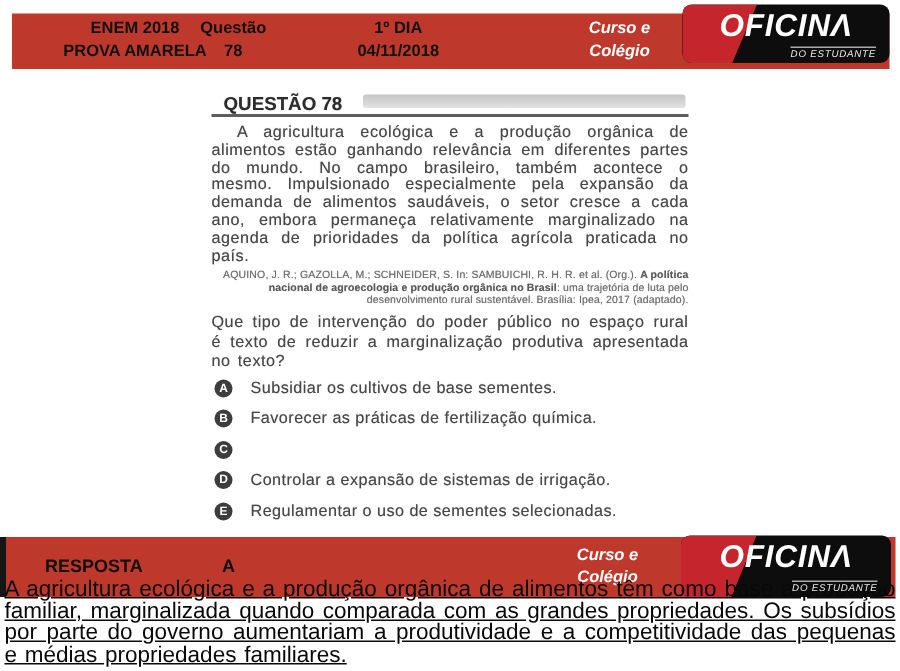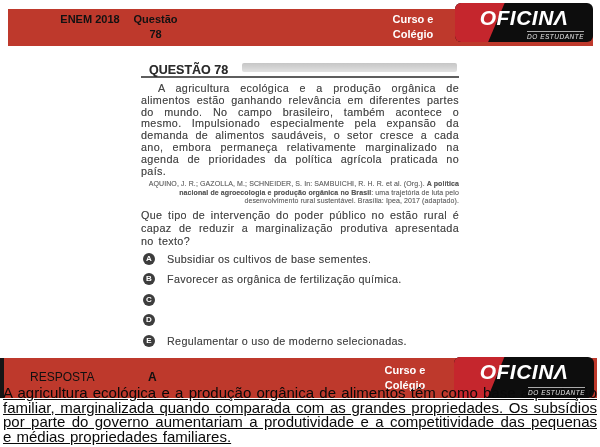--- a/index.html
+++ b/index.html
@@ -6,21 +6,21 @@
   html,body { width:600px; height:447px; background:#ffffff; font-family:"Liberation Sans", sans-serif; }
   .page { position:relative; width:600px; height:447px; background:#fff; overflow:hidden; }
 
   
   .red-bar { position:absolute; left:8px; top:9px; width:585px; height:37px; background:#be392c; }
   .hcol { position:absolute; top:0; height:100%; text-align:center; font-weight:bold; font-size:11px; color:#121212; line-height:15px; padding-top:3px; }
   .hcol div { white-space:nowrap; }
   .hcol.c1 { left:12px;  width:140px; }
   .hcol.c2 { left:115px; width:65px; }
   .hcol.c3 { left:200px; width:115px; }
-  .hcol.c4 { left:350px; width:110px; color:#ffffff; }
+  .hcol.c4 { left:350px; width:110px; color:#ffffff;font-style:italic; }
 
   
   .oficina-logo { position:absolute; background:#0d0d0d; border-radius:6px; overflow:hidden; }
   .oficina-logo.top    { right:7px; top:3px;  width:138px; height:39px; }
   .oficina-logo.bottom { right:3px; top:-1px; width:140px; height:41px; }
   .oficina-red { position:absolute; inset:0; background:#c5262d; clip-path:polygon(0 0, 36% 0, 24% 100%, 0 100%); }
   .oficina-text { position:relative; z-index:2; color:#ffffff; font-weight:bold; font-style:italic;
                   font-size:21px; letter-spacing:0.5px; text-align:center; padding-top:4px; line-height:22px; }
   .oficina-sub { position:absolute; z-index:2; right:9px; bottom:2px; color:#e8e8e8; font-size:6.5px;
                  font-style:italic; letter-spacing:0.5px; border-top:1px solid rgba(255,255,255,.65); padding-top:1px; }
@@ -42,81 +42,87 @@
   .options { list-style:none; margin-top:5px; }
   .opt { display:flex; align-items:center; margin-bottom:8.5px; }
   .badge { flex:0 0 12px; width:12px; height:12px; margin-left:2px; margin-right:12px; border-radius:50%;
            background:#3d3d3d; color:#fff; font-size:8px; font-weight:bold; line-height:12px;
            text-align:center; text-shadow:none; }
   .opt-text { font-size:10.8px; letter-spacing:.3px; }
 
   
   .answer-bar { position:absolute; left:0; top:358px; width:597px; height:40px; background:#be392c; }
   .black-strip { position:absolute; left:0; top:0; width:4px; height:100%; background:#151515; }
-  .resp-label { position:absolute; left:30px; top:12px; font-weight:normal; font-size:12px; color:#101010; }
+  .resp-label { position:absolute; left:30px; top:12px; font-weight:bold; font-size:12px; color:#101010; }
   .resp-value { position:absolute; left:148px; top:12px; font-weight:bold; font-size:12px; color:#101010; }
   .answer-bar .hcol.c4 { top:2px; }
 
   
   .explanation { position:absolute; left:3px; top:386px; width:594px; font-size:15px;
                  line-height:14.6px; text-align:justify; color:#090909; word-spacing:1px;text-decoration:underline; }
 </style>
 </head>
 <body>
 
 <div class="page">
 
   <header>
     <div class="red-bar">
       <div class="hcol c1">
         <div>ENEM 2018</div>
+        <div>PROVA AMARELA</div>
       </div>
       <div class="hcol c2">
         <div>Questão</div>
         <div>78</div>
+      </div>
+      <div class="hcol c3">
+        <div>1º DIA</div>
+        <div>04/11/2018</div>
       </div>
       <div class="hcol c4">
         <div>Curso e</div>
         <div>Colégio</div>
       </div>
     </div>
     <div class="oficina-logo top">
       <div class="oficina-red"></div>
       <div class="oficina-text">OFICINΛ</div>
       <div class="oficina-sub">DO ESTUDANTE</div>
     </div>
   </header>
 
   <section class="scan">
     <div class="scan-head">
       <span class="q-title">QUESTÃO 78</span>
       <span class="smudge"></span>
     </div>
     <p class="q-body">A agricultura ecológica e a produção orgânica de alimentos estão ganhando relevância em diferentes partes do mundo. No campo brasileiro, também acontece o mesmo. Impulsionado especialmente pela expansão da demanda de alimentos saudáveis, o setor cresce a cada ano, embora permaneça relativamente marginalizado na agenda de prioridades da política agrícola praticada no país.</p>
     <p class="q-cite"><span>AQUINO, J. R.; GAZOLLA, M.; SCHNEIDER, S. In: SAMBUICHI, R. H. R. et al. (Org.). </span><strong>A política nacional de agroecologia e produção orgânica no Brasil</strong><span>: uma trajetória de luta pelo desenvolvimento rural sustentável. Brasília: Ipea, 2017 (adaptado).</span></p>
-    <p class="q-prompt">Que tipo de intervenção do poder público no estão rural é capaz de reduzir a marginalização produtiva apresentada no texto?</p>
+    <p class="q-prompt">Que tipo de intervenção do poder público no espaço rural é texto de reduzir a marginalização produtiva apresentada no texto?</p>
 
     <ul class="options">
       <li class="opt">
         <span class="badge">A</span>
         <span class="opt-text">Subsidiar os cultivos de base sementes.</span>
       </li>
       <li class="opt">
         <span class="badge">B</span>
-        <span class="opt-text">Favorecer as orgânica de fertilização química.</span>
+        <span class="opt-text">Favorecer as práticas de fertilização química.</span>
       </li>
       <li class="opt">
         <span class="badge">C</span>
       </li>
       <li class="opt">
         <span class="badge">D</span>
+        <span class="opt-text">Controlar a expansão de sistemas de irrigação.</span>
       </li>
       <li class="opt">
         <span class="badge">E</span>
-        <span class="opt-text">Regulamentar o uso de moderno selecionadas.</span>
+        <span class="opt-text">Regulamentar o uso de sementes selecionadas.</span>
       </li>
     </ul>
   </section>
 
   <div class="answer-bar">
     <div class="black-strip"></div>
     <span class="resp-label">RESPOSTA</span>
     <span class="resp-value">A</span>
     <div class="hcol c4">
       <div>Curso e</div>

